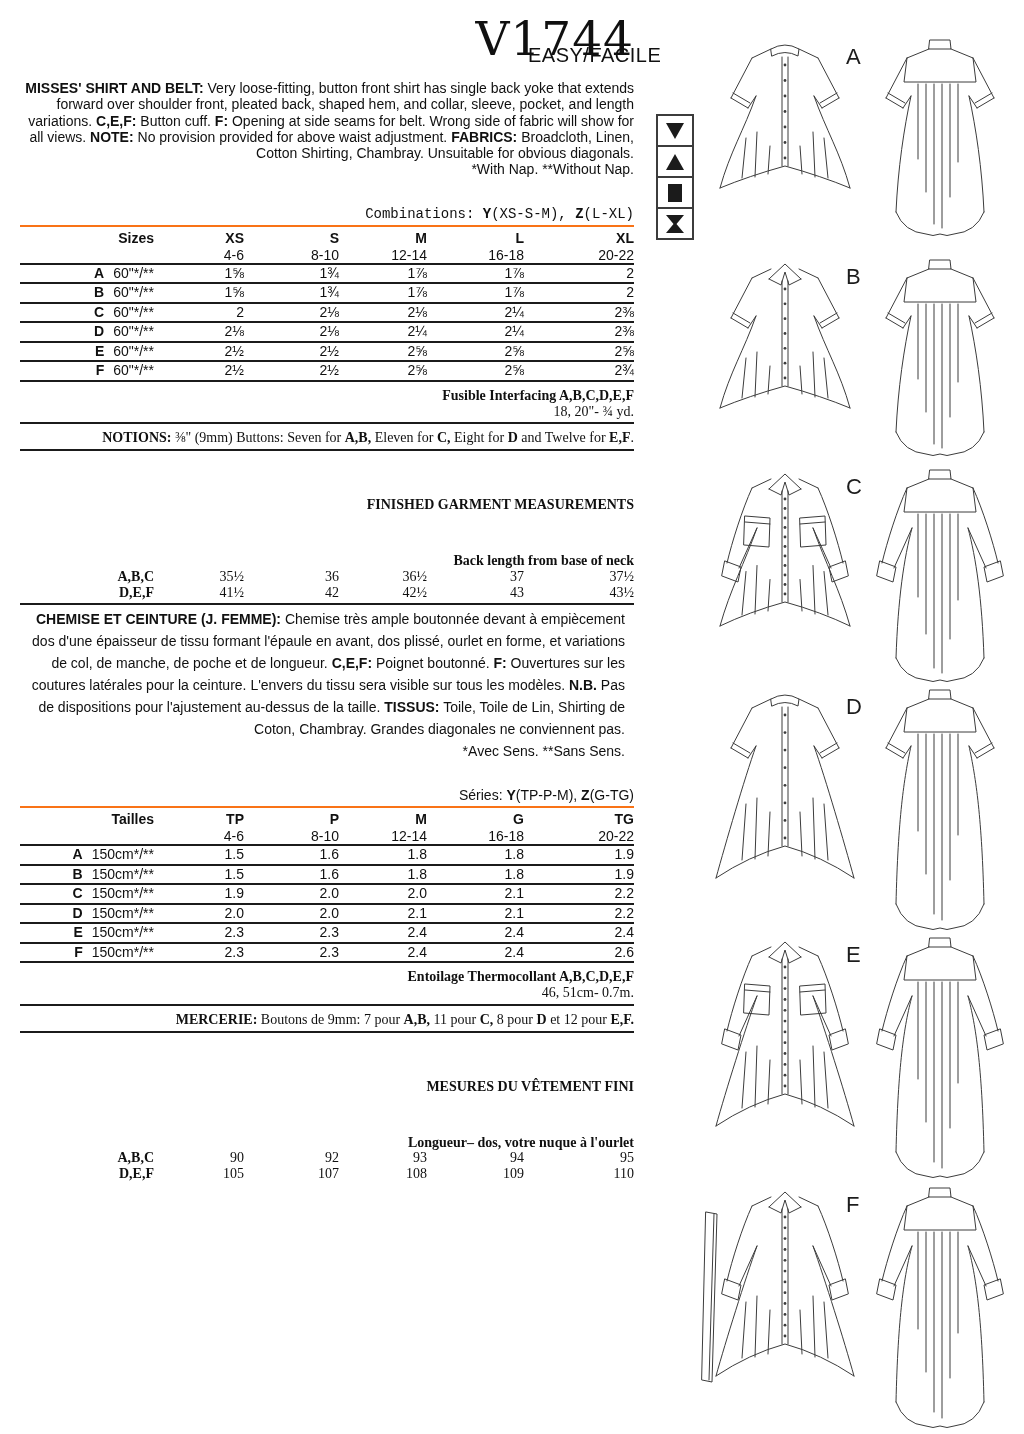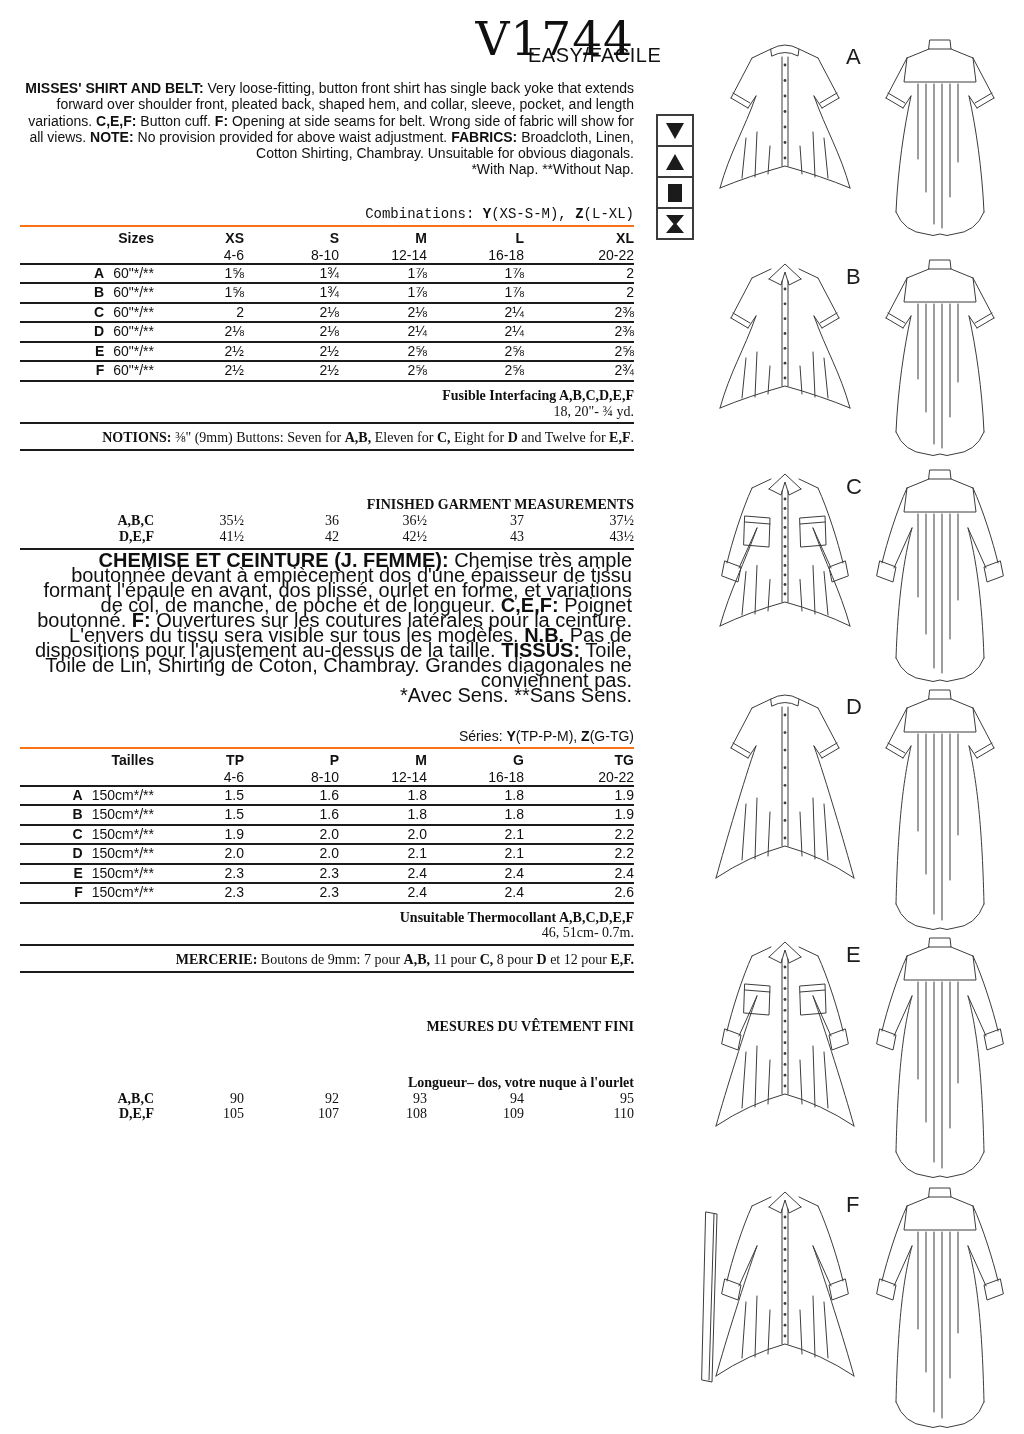--- a/index.html
+++ b/index.html
@@ -16,21 +16,21 @@
   .trow{display:grid;grid-template-columns:134px 90px 95px 88px 97px 1fr;font-size:14px;align-items:end;}
   .thead1{font-weight:bold;height:18px;line-height:18px;padding-top:2px;}
   .thead2{height:16px;line-height:15px;border-bottom:2px solid #1b1b1b;}
   .drow{height:17.5px;line-height:17.5px;border-bottom:2px solid #1b1b1b;}
   .wlab{margin-left:9px;font-weight:400;}
   .sec{font-size:14px;line-height:15.8px;padding:6px 0 3px 0;font-family:Liberation Serif, serif;}
   .sec .t{font-weight:bold;}
   .ind{padding-left:30px;}
   .mrow{display:grid;grid-template-columns:134px 90px 95px 88px 97px 1fr;font-size:14px;height:15.8px;line-height:15.8px;}
   .ftitle{font-weight:bold;font-size:14px;line-height:15.8px;margin-top:40px;}
-  .frdesc{font-size:20px;line-height:15px;margin:3px 2px 0 0;}
+  .frdesc{font-size:14px;line-height:22px;margin:3px 9px 0 0;}
   .series{font-size:14px;margin-top:25px;line-height:16px;}
   
   .naps{position:absolute;left:656px;top:114px;width:34px;border:2px solid #3c3c3c;}
   .nap{height:29px;border-bottom:2px solid #3c3c3c;display:flex;align-items:center;justify-content:center;background:#fff;}
   .nap:last-child{border-bottom:0;}
   .nap svg{display:block;}
   
   .view{position:absolute;left:700px;width:322px;}
   .vlabel{position:absolute;left:146px;top:16px;font-size:22px;color:#1c1c1c;}
   .shirt svg{display:block;}
@@ -145,20 +145,21 @@
       <div class="t">Fusible Interfacing A,B,C,D,E,F</div>
       <div class="ind">18, 20"- ¾ yd.</div>
     </div>
     <div class="rule"></div>
 
     <div class="sec"><span class="b">NOTIONS: </span><span>⅜" (9mm) Buttons: Seven for </span><span class="b">A,B,</span><span> Eleven for </span><span class="b">C,</span><span> Eight for </span><span class="b">D</span><span> and Twelve for </span><span class="b">E,F</span><span>.</span></div>
     <div class="rule"></div>
 
     <div class="sec">
       <div class="ftitle">FINISHED GARMENT MEASUREMENTS</div>
+      <div class="ftitle">Back length from base of neck</div>
       <div>
           <div class="mrow">
             <div class="b">A,B,C</div>
             <div>35½</div>
             <div>36</div>
             <div>36½</div>
             <div>37</div>
             <div>37½</div>
           </div>
           <div class="mrow">
@@ -238,21 +239,21 @@
           <div><span class="b">F</span><span class="wlab">150cm*/**</span></div>
           <div>2.3</div>
           <div>2.3</div>
           <div>2.4</div>
           <div>2.4</div>
           <div>2.6</div>
         </div>
       </div>
 
     <div class="sec">
-      <div class="t">Unsuitable Thermocollant A,B,C,D,E,F</div>
+      <div class="t">Entoilage Thermocollant A,B,C,D,E,F</div>
       <div class="ind">46, 51cm- 0.7m.</div>
     </div>
     <div class="rule"></div>
 
     <div class="sec"><span class="b">MERCERIE: </span><span>Boutons de 9mm: 7 pour </span><span class="b">A,B,</span><span> 11 pour </span><span class="b">C,</span><span> 8 pour </span><span class="b">D</span><span> et 12 pour </span><span class="b">E,F.</span></div>
     <div class="rule"></div>
 
     <div class="sec">
       <div class="ftitle">MESURES DU VÊTEMENT FINI</div>
       <div class="ftitle">Longueur– dos, votre nuque à l'ourlet</div>

